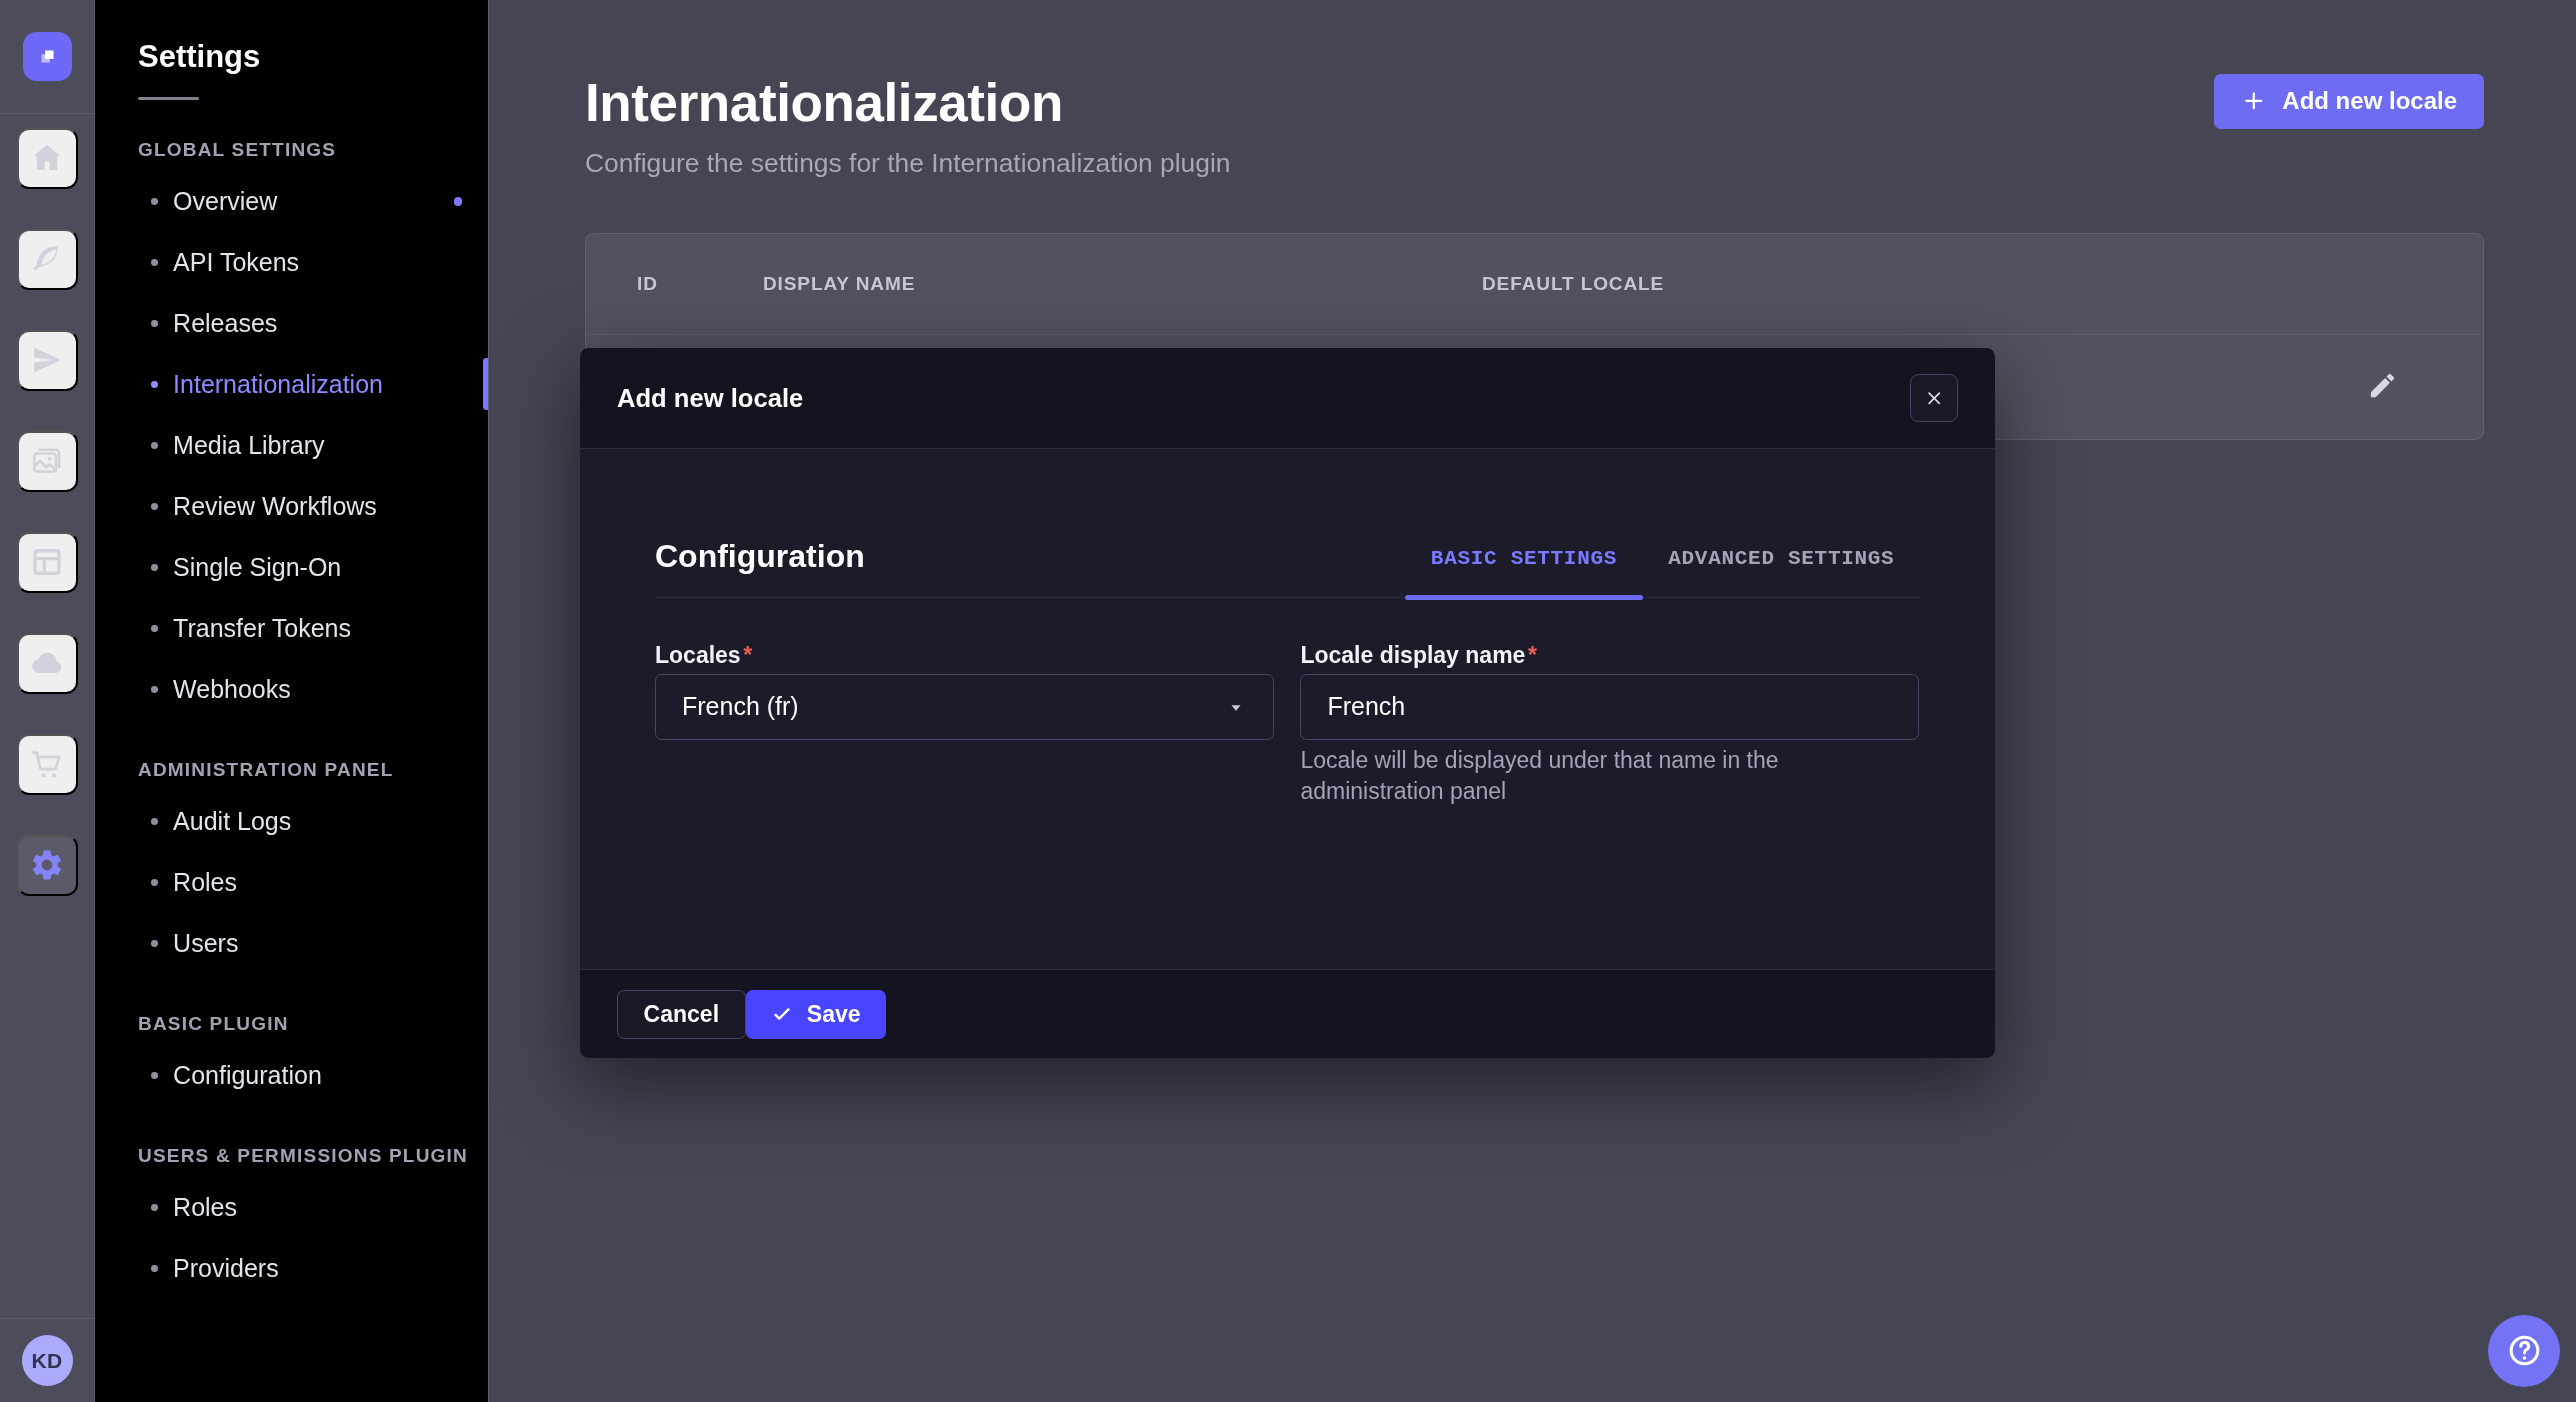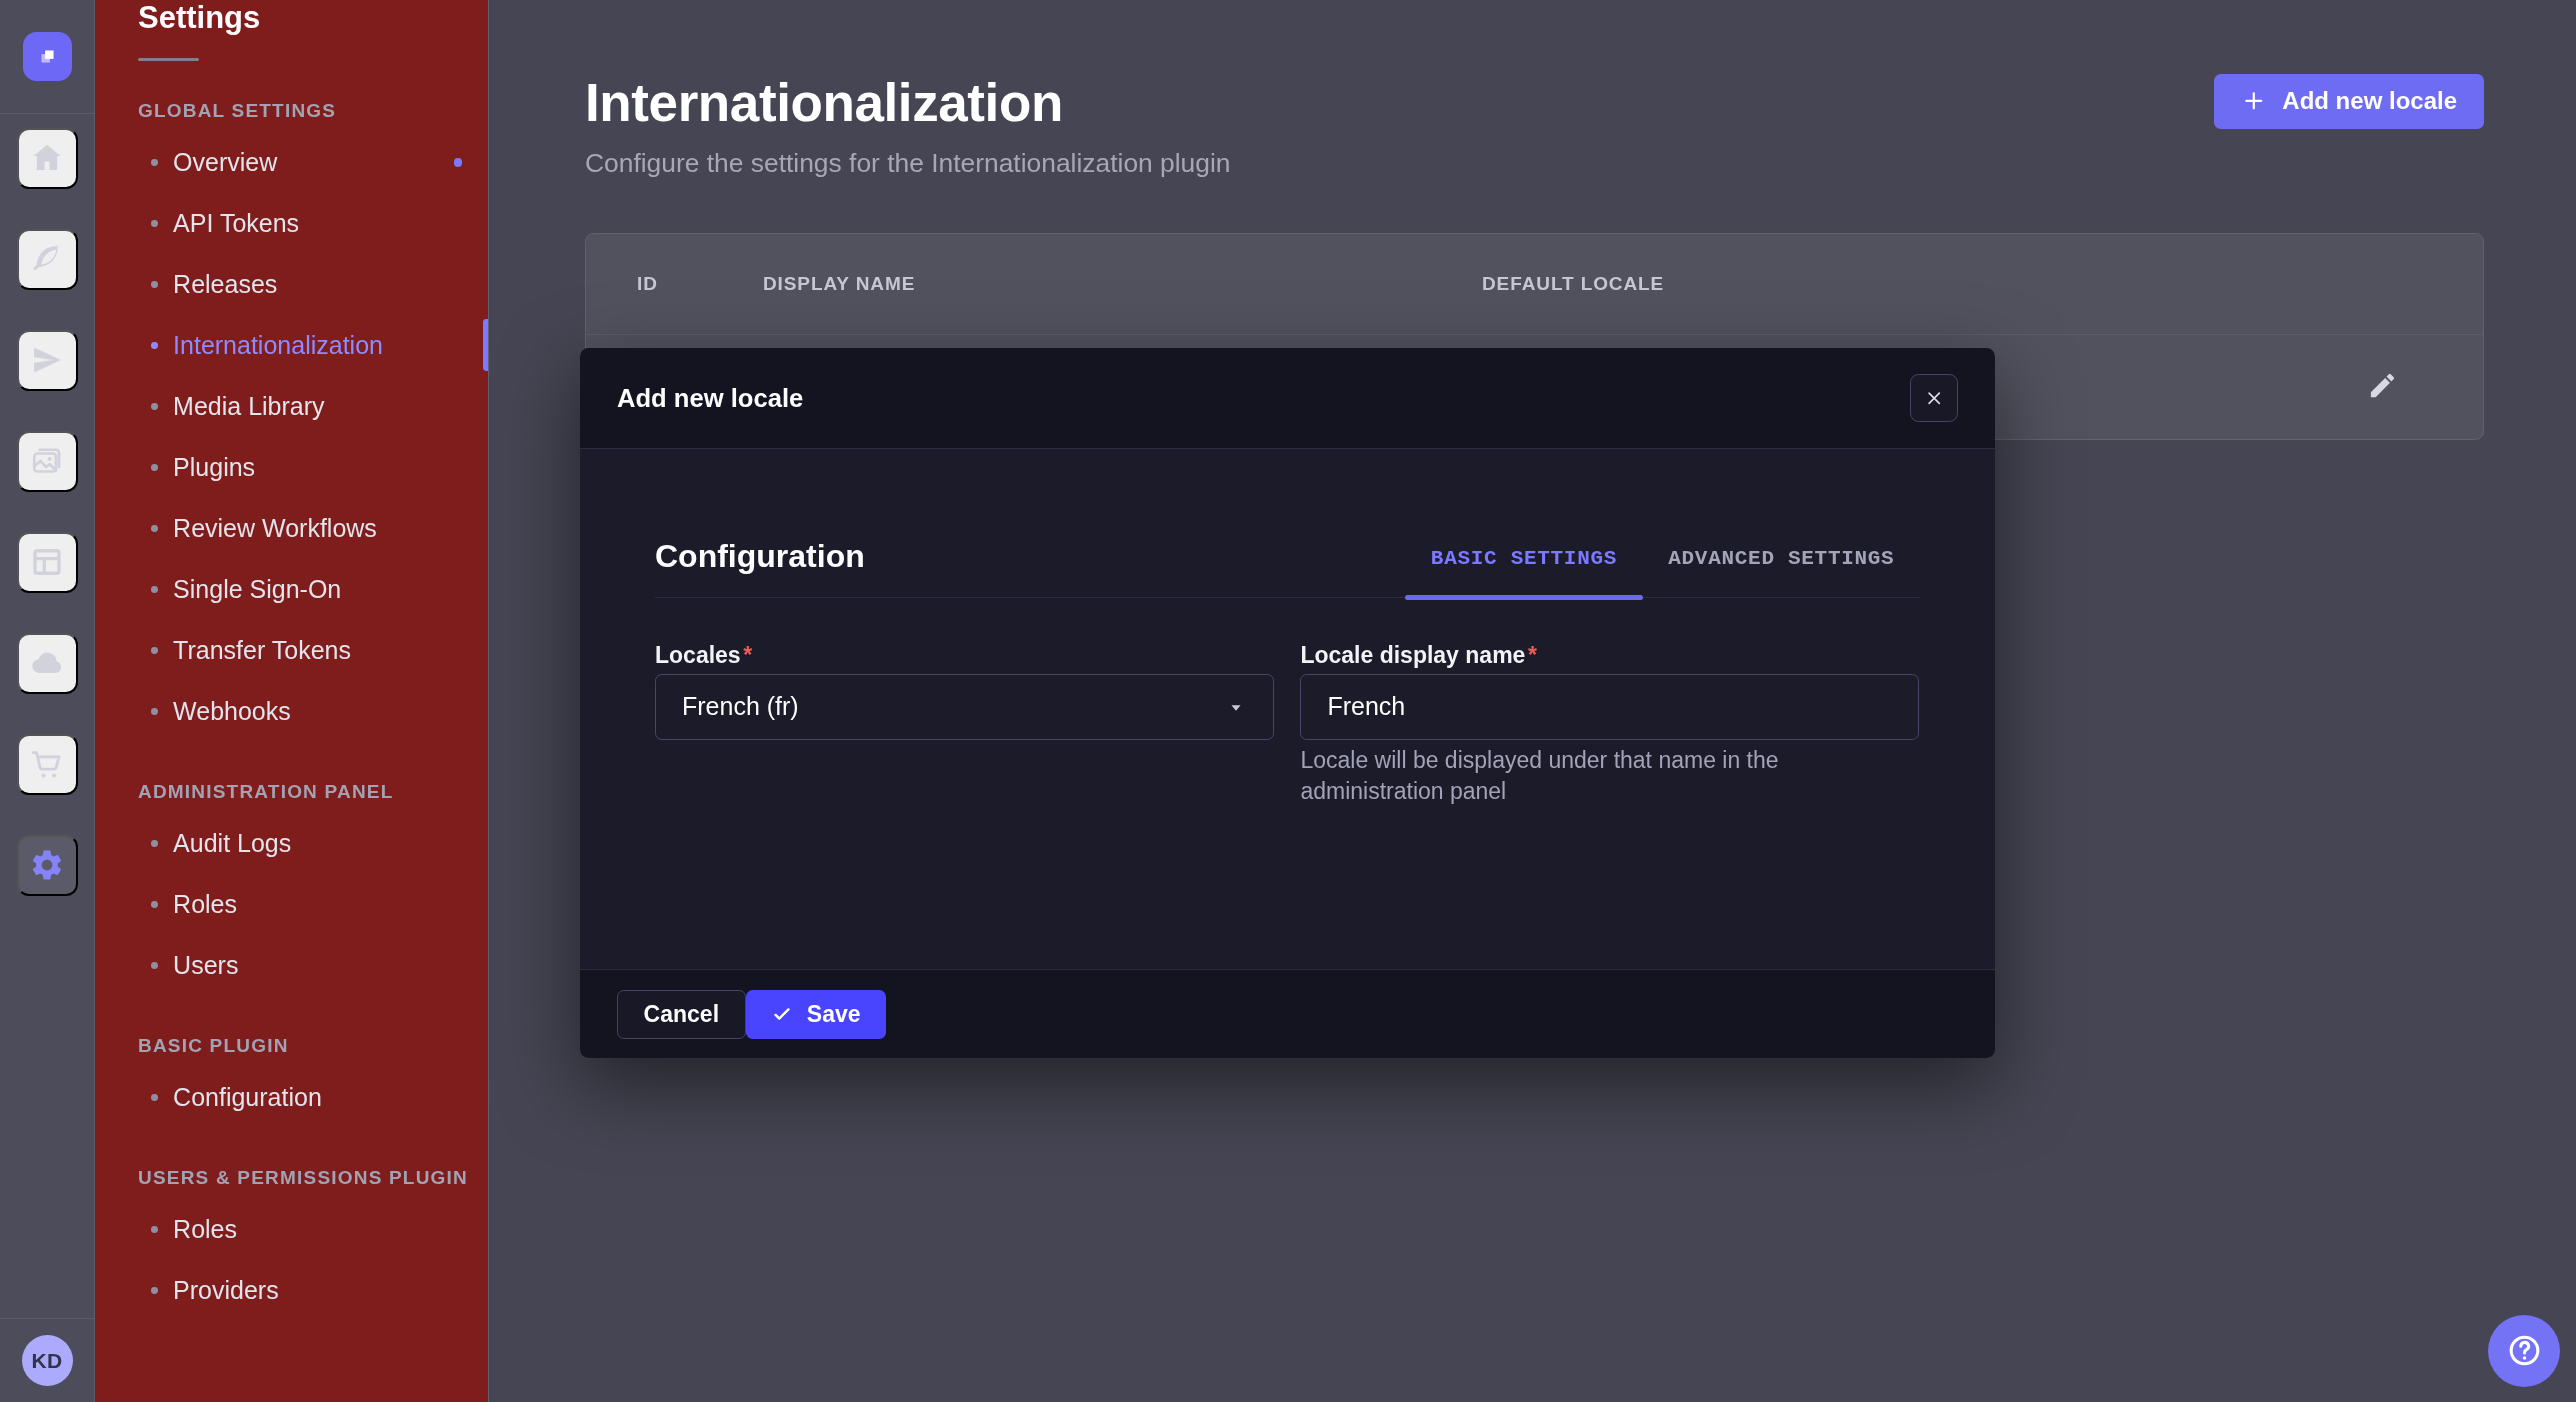--- a/index.html
+++ b/index.html
@@ -29,22 +29,22 @@
     position:absolute; left:0; right:0; bottom:0; height:84px;
     border-top:0.9px solid #5b5b69; display:grid; place-items:center;
   }
   .avatar {
     width:51px; height:51px; border-radius:50%; background:#abaafc;
     color:#33334d; font-size:21px; font-weight:700; display:grid; place-items:center; letter-spacing:0.4px;
   }
 
   
   .sidenav {
-    width:394px; flex:0 0 394px; background:#7f1d1d;
-    border-right:0.9px solid #5f5f6d; overflow:hidden;
+    width:394px; flex:0 0 394px; background:#000000;
+    border-right:0.9px solid #5f5f6d; padding-top:39px; overflow:hidden;
   }
   .sidenav-title { font-size:31px; font-weight:700; color:#fdfdff; padding-left:43px; }
   .sidenav-title-rule { width:61px; height:2.6px; background:#80808f; margin:22px 0 0 43px; border-radius:1.7px; }
   .section-header {
     font-size:19px; font-weight:700; letter-spacing:1.2px; color:#a2a2b3;
     padding-left:43px; margin:39px 0 10.2px;
   }
   .nav-item {
     height:61px; display:flex; align-items:center; padding-left:56px; position:relative;
     font-size:25px; color:#e4e4ec; cursor:pointer;
@@ -239,24 +239,20 @@
       <span class="bullet"></span>
       <span>Releases</span>
     </div>
     <div class="nav-item active">
       <span class="bullet"></span>
       <span>Internationalization</span>
     </div>
     <div class="nav-item">
       <span class="bullet"></span>
       <span>Media Library</span>
-    </div>
-    <div class="nav-item">
-      <span class="bullet"></span>
-      <span>Plugins</span>
     </div>
     <div class="nav-item">
       <span class="bullet"></span>
       <span>Review Workflows</span>
     </div>
     <div class="nav-item">
       <span class="bullet"></span>
       <span>Single Sign-On</span>
     </div>
     <div class="nav-item">

